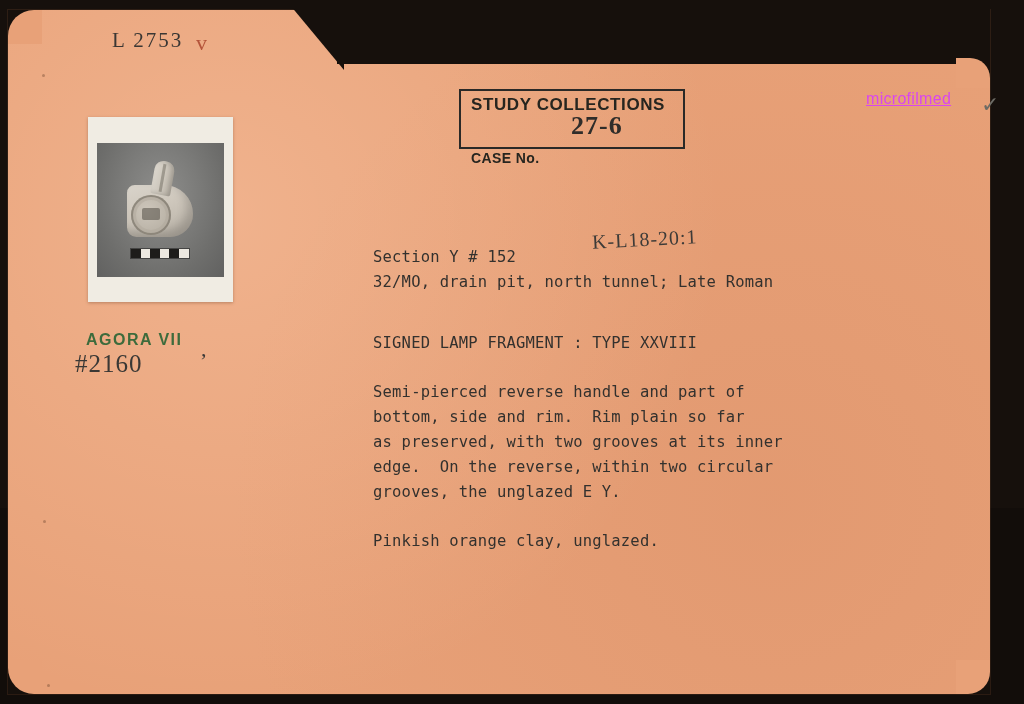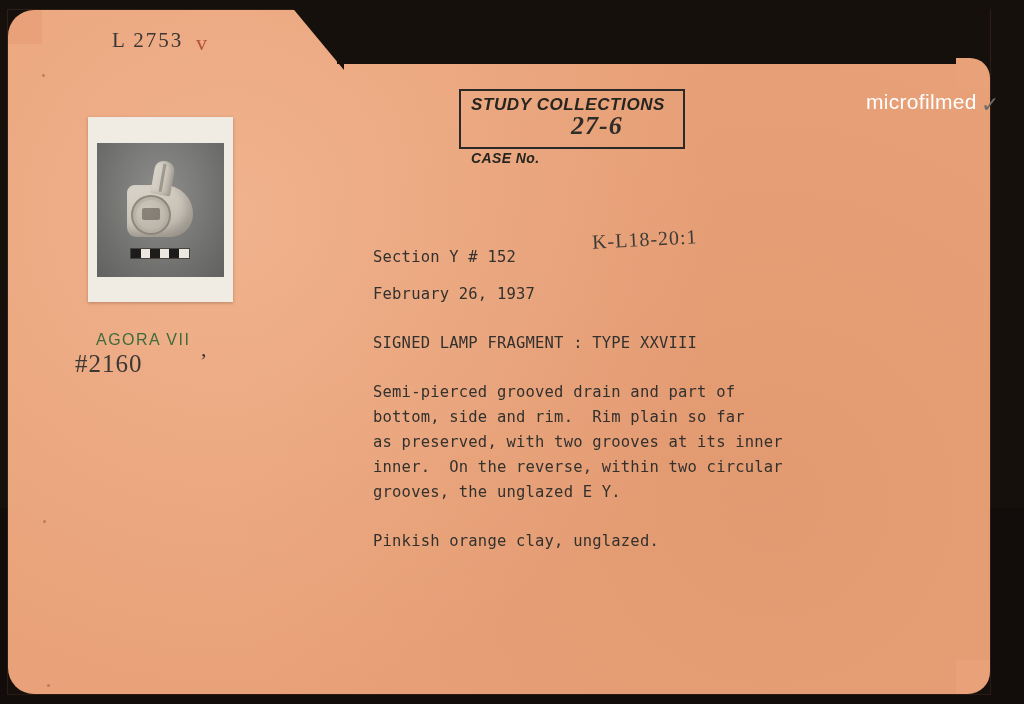--- a/index.html
+++ b/index.html
@@ -204,24 +204,24 @@
     top: 106px;
     width: 58px;
     height: 9px;
     background:
       repeating-linear-gradient(to right, #1d1c1a 0 9.6px, #ece8e0 9.6px 19.2px);
     box-shadow: 0 0 0 1px rgba(20,20,20,0.5);
   }
 
   #agora {
     position: absolute;
-    left: 96px;
+    left: 86px;
     top: 331px;
     font-family: "Liberation Sans", sans-serif;
-    font-weight: normal;
+    font-weight: bold;
     font-size: 16px;
     letter-spacing: 1.5px;
     color: #3d6b3c;
   }
   #agora-comma {
     position: absolute;
     left: 201px;
     top: 336px;
     font-family: "Liberation Serif", serif;
     font-size: 22px;
@@ -239,21 +239,20 @@
 
   
   .stamp {
     position: absolute;
     left: 459px;
     top: 89px;
     width: 222px;
     height: 56px;
     border: 2px solid #2a2927;
     padding: 0;
-    font-style: italic;
   }
   .stamp-line1 {
     position: absolute;
     left: 10px;
     top: 4px;
     font-family: "Liberation Sans", sans-serif;
     font-weight: bold;
     font-size: 17px;
     letter-spacing: 0.6px;
     color: #26251f;
@@ -278,23 +277,24 @@
     font-weight: bold;
     color: #2f2d2a;
     letter-spacing: 1px;
   }
 
   #microfilmed {
     position: absolute;
     left: 866px;
     top: 90px;
     font-family: "Liberation Sans", sans-serif;
-    font-size: 21px;
-    color: #ffffff;
+    font-size: 16px;
+    color: #d946ef;
     letter-spacing: 0.3px;
+    text-decoration: underline;
   }
   #microfilmed-check {
     position: absolute;
     left: 981px;
     top: 92px;
     font-family: "Liberation Sans", sans-serif;
     font-size: 22px;
     color: #6c6b65;
   }
 
@@ -373,31 +373,31 @@
     <div class="stamp-case">27-6</div>
   </div>
 
   <div id="microfilmed">microfilmed</div>
   <div id="microfilmed-check">✓</div>
 
   <div id="pencil-note">K-L18-20:1</div>
 
   <div class="body-block" id="record-block">
       <div class="line">Section Y # 152</div>
-      <div class="gap-sm"></div>
-      <div class="line">February 26, 1937</div>
+      <div class="line">32/MO, drain pit, north tunnel; Late Roman</div>
+      <div class="gap-sm"></div>
       <div class="gap-sm"></div>
       <div class="gap-sm"></div>
       <div class="line">SIGNED LAMP FRAGMENT : TYPE XXVIII</div>
       <div class="gap-sm"></div>
       <div class="gap-sm"></div>
-      <div class="line">Semi-pierced grooved drain and part of</div>
+      <div class="line">Semi-pierced reverse handle and part of</div>
       <div class="line">bottom, side and rim.  Rim plain so far</div>
       <div class="line">as preserved, with two grooves at its inner</div>
-      <div class="line">inner.  On the reverse, within two circular</div>
+      <div class="line">edge.  On the reverse, within two circular</div>
       <div class="line">grooves, the unglazed E Y.</div>
       <div class="gap-sm"></div>
       <div class="gap-sm"></div>
       <div class="line">Pinkish orange clay, unglazed.</div>
     </div>
 
   <div class="speck" style="left:42px; top:74px;"></div>
   <div class="speck" style="left:43px; top:520px;"></div>
   <div class="speck" style="left:47px; top:684px;"></div>
 

